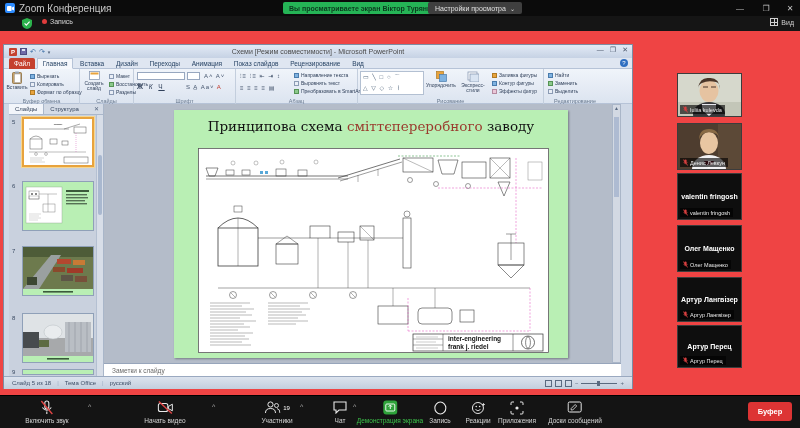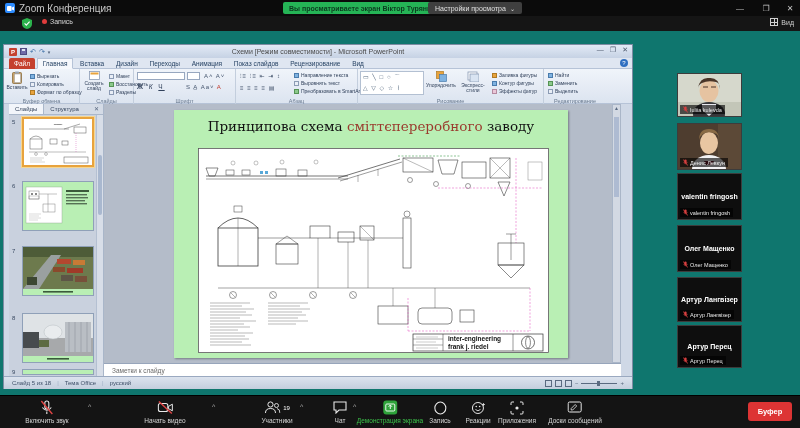--- a/index.html
+++ b/index.html
@@ -19,21 +19,21 @@
   
   .infobar{position:absolute;left:0;top:16px;width:800px;height:15px;background:#151515;}
   .rec-wrap{position:absolute;left:42px;top:2px;display:flex;align-items:center;gap:3px;font-size:7px;color:#d6d6d6;}
   .rec-dot{width:5px;height:5px;border-radius:50%;background:#e03c3c;display:inline-block;}
   .view-btn{position:absolute;right:6px;top:2px;display:flex;align-items:center;gap:3px;font-size:7px;color:#cfcfcf;}
   .grid-ico{width:8px;height:8px;border:1px solid #cfcfcf;position:relative;display:inline-block;}
   .grid-ico::before{content:"";position:absolute;left:3px;top:0;bottom:0;width:1px;background:#cfcfcf;}
   .grid-ico::after{content:"";position:absolute;top:3px;left:0;right:0;height:1px;background:#cfcfcf;}
 
   
-  .main{position:absolute;left:0;top:31px;width:800px;height:364px;background:#0f766e;}
+  .main{position:absolute;left:0;top:31px;width:800px;height:364px;background:#ef4444;}
 
   
   .ppt{position:absolute;left:3px;top:13px;width:630px;height:345px;background:#cfd8e6;border:1px solid #7d8ca3;font-size:6px;color:#333;}
   .ppt-titlebar{position:absolute;left:0;top:0;width:100%;height:13px;background:linear-gradient(#e2eaf6,#c6d2e4);display:flex;align-items:center;}
   .qa{display:flex;align-items:center;gap:3px;padding-left:5px;}
   .ppt-ico{width:8px;height:8px;border-radius:1px;background:#c5402e;color:#fff;font-size:6px;font-weight:bold;display:flex;align-items:center;justify-content:center;}
   .qa-save{width:7px;height:7px;background:#6e6aa8;border:1px solid #4d4a80;position:relative;}
   .qa-save::before{content:"";position:absolute;left:1px;top:0;width:3px;height:2px;background:#dfe3f2;}
   .qa-undo{font-size:7px;color:#3b6ea5;line-height:7px;}
   .ppt-title{position:absolute;left:0;right:0;text-align:center;font-size:7px;color:#4a4a4a;white-space:nowrap;}

